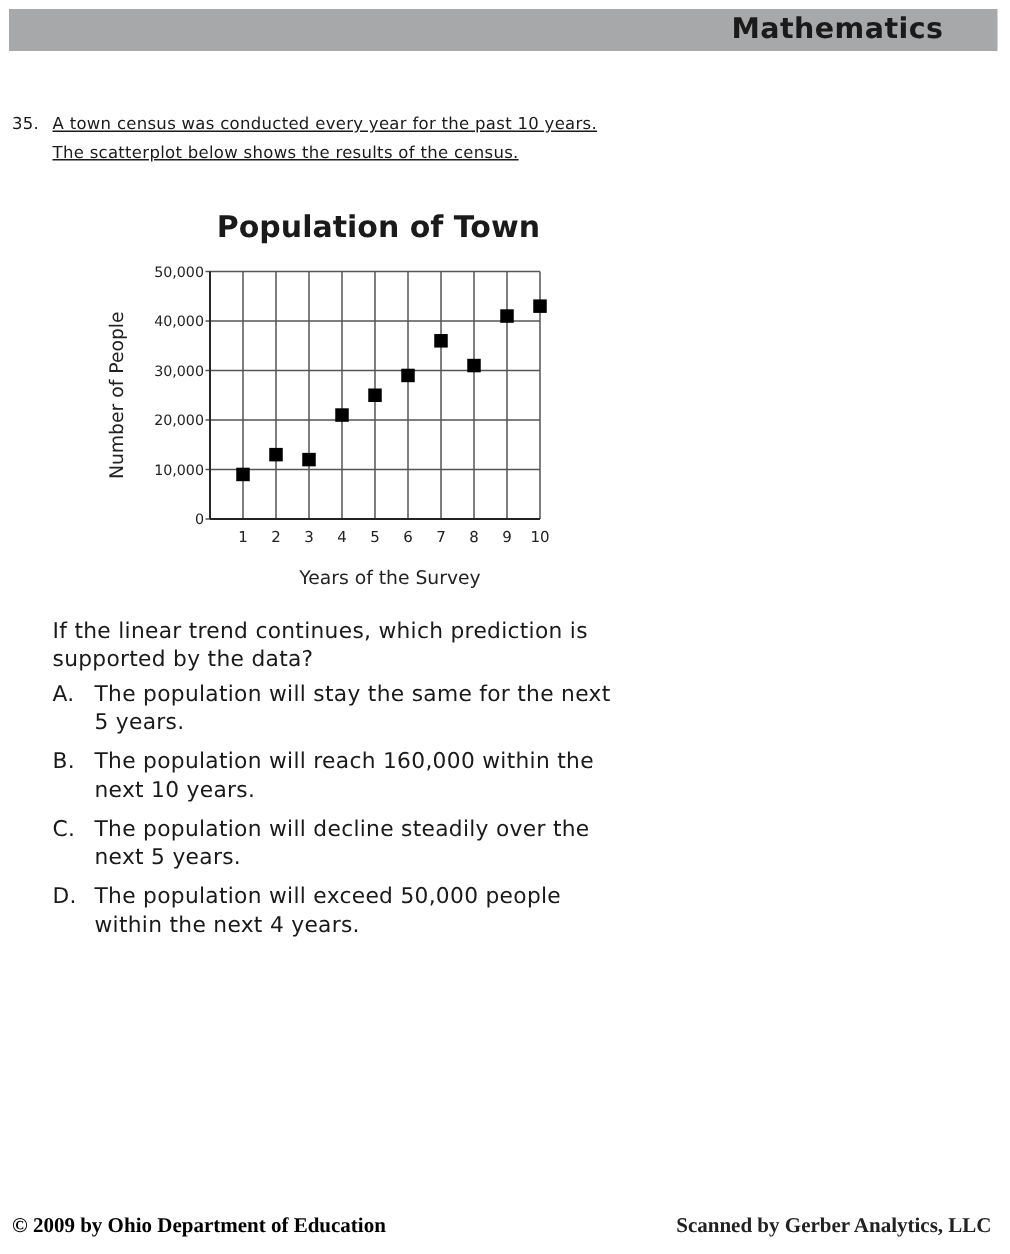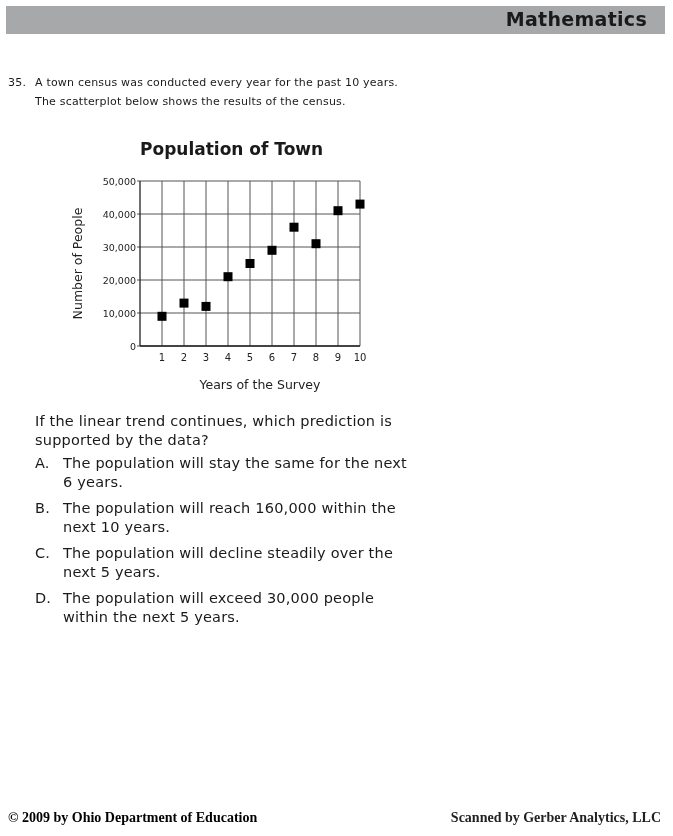--- a/index.html
+++ b/index.html
@@ -1,22 +1,22 @@
 <!DOCTYPE html>
 <html><head>
 <meta charset="utf-8">
 <style>
   html,body{margin:0;padding:0;background:#fff;}
   body{width:673px;height:836px;position:relative;overflow:hidden;font-family:"DejaVu Sans","Liberation Sans",sans-serif;color:#1a1a1a;}
   .header-bar{position:absolute;left:6px;top:6px;width:659px;height:28px;background:#a7a8aa;}
-  .header-title{position:absolute;right:18px;top:2px;font-size:19px;font-weight:bold;letter-spacing:0.3px;color:#1a1a1a;}
+  .header-title{position:absolute;right:36px;top:2px;font-size:19px;font-weight:bold;letter-spacing:0.3px;color:#1a1a1a;}
   .q{position:absolute;left:8px;top:74px;width:410px;font-size:11px;line-height:18.5px;letter-spacing:0.2px;}
   .q .num{position:absolute;left:0;top:0;}
-  .q .txt{margin-left:27px;}
-  .chart-title{position:absolute;left:140px;top:139px;width:220px;text-align:left;font-weight:bold;font-size:17px;}
+  .q .txt{margin-left:27px;text-decoration:underline;}
+  .chart-title{position:absolute;left:140px;top:139px;width:220px;text-align:right;font-weight:bold;font-size:20px;}
   svg.plot{position:absolute;left:60px;top:170px;}
   .prompt{position:absolute;left:35px;top:412px;width:380px;font-size:14.5px;line-height:18.5px;letter-spacing:0.2px;}
   .choices{position:absolute;left:35px;top:454px;width:380px;}
   .choice{position:relative;font-size:14.5px;line-height:18.5px;margin-bottom:8px;letter-spacing:0.2px;}
   .choice .letter{position:absolute;left:0;top:0;}
   .choice .ctext{margin-left:28px;display:block;}
   .footer-left{position:absolute;left:8px;top:810px;font-family:Liberation Serif, serif;font-weight:bold;font-size:14px;color:#000000;}
   .footer-right{position:absolute;right:12px;top:810px;font-family:Liberation Serif, serif;font-weight:bold;font-size:14px;color:#222;}
 </style>
 </head>
@@ -80,30 +80,30 @@
     <rect x="295.5" y="29.599999999999994" width="9" height="9" fill="#000000"></rect>
     <text x="200" y="219" text-anchor="middle" font-size="12.5" fill="#222" font-family="DejaVu Sans, sans-serif">Years of the Survey</text>
     <text x="0" y="0" text-anchor="middle" font-size="12.5" fill="#222" font-family="DejaVu Sans, sans-serif" transform="translate(22,93.5) rotate(-90)">Number of People</text>
   </svg>
 
 <div class="prompt">If the linear trend continues, which prediction is supported by the data?</div>
 
 <div class="choices">
   <div class="choice">
     <span class="letter">A.</span>
-    <span class="ctext">The population will stay the same for the next 6 years.</span>
+    <span class="ctext">The population will stay the same for the next 5 years.</span>
   </div>
   <div class="choice">
     <span class="letter">B.</span>
     <span class="ctext">The population will reach 160,000 within the next 10 years.</span>
   </div>
   <div class="choice">
     <span class="letter">C.</span>
     <span class="ctext">The population will decline steadily over the next 5 years.</span>
   </div>
   <div class="choice">
     <span class="letter">D.</span>
-    <span class="ctext">The population will exceed 30,000 people within the next 5 years.</span>
+    <span class="ctext">The population will exceed 50,000 people within the next 4 years.</span>
   </div>
 </div>
 
 <div class="footer-left">© 2009 by Ohio Department of Education</div>
 <div class="footer-right">Scanned by Gerber Analytics, LLC</div>
 
 </body></html>

